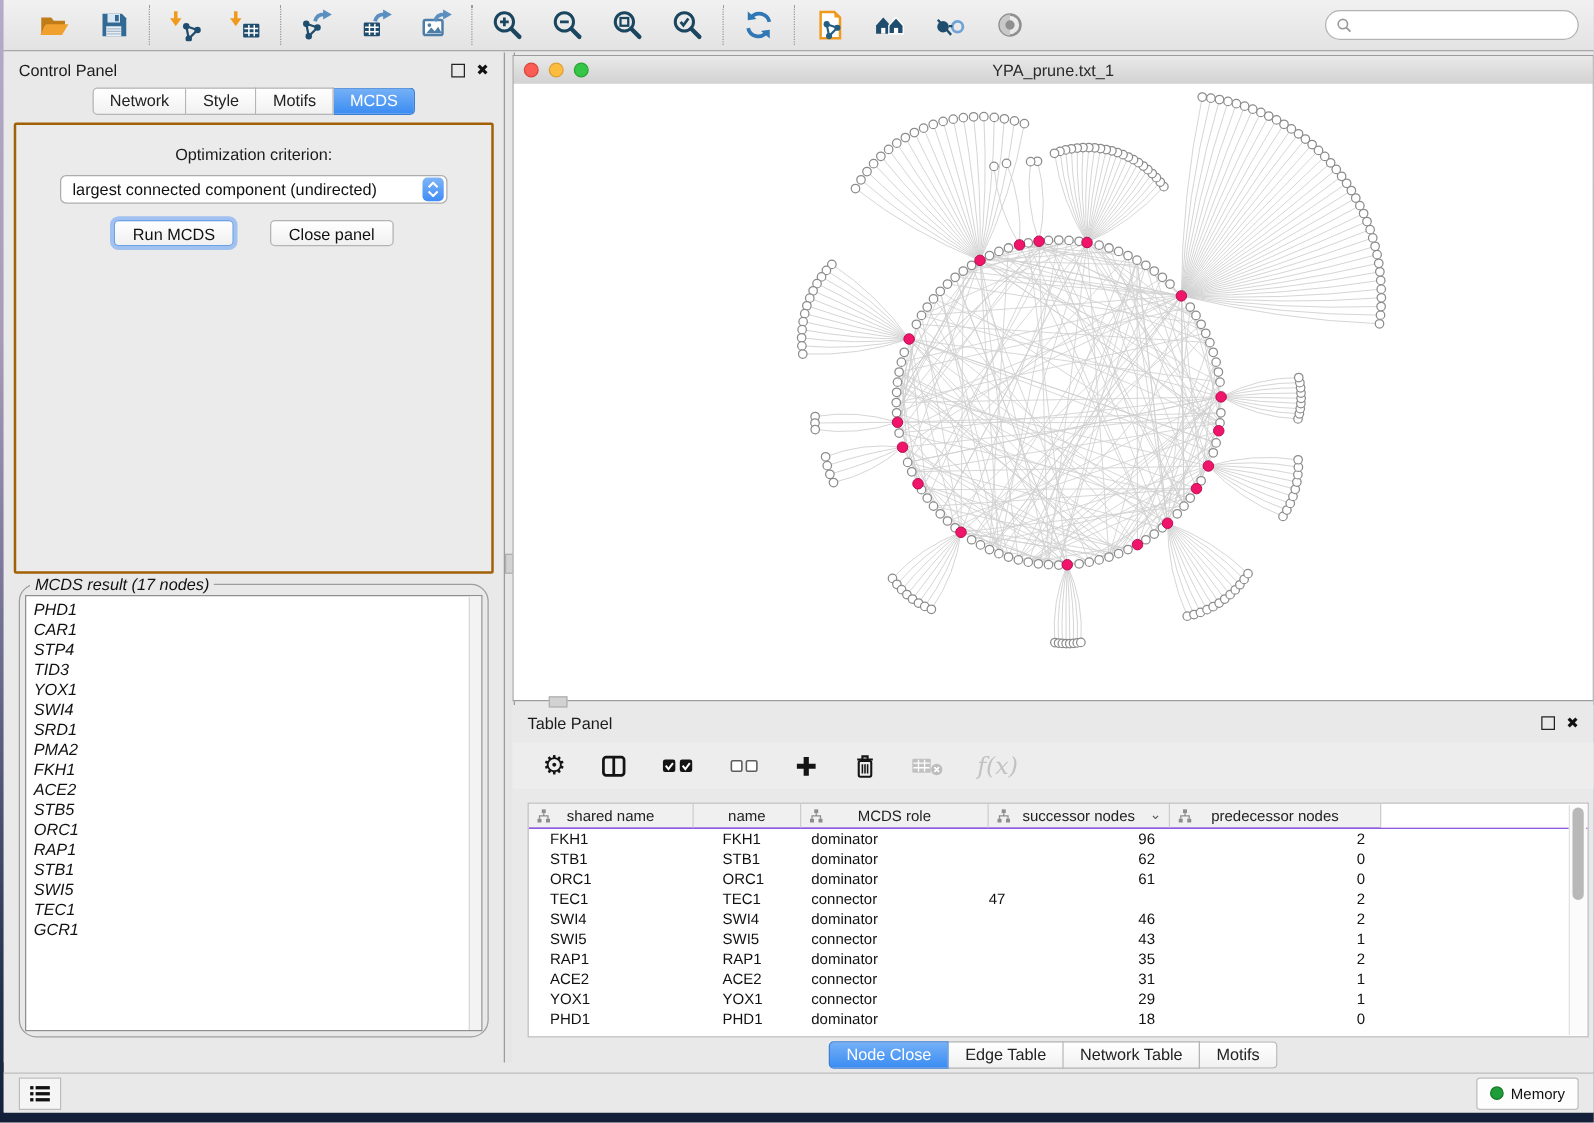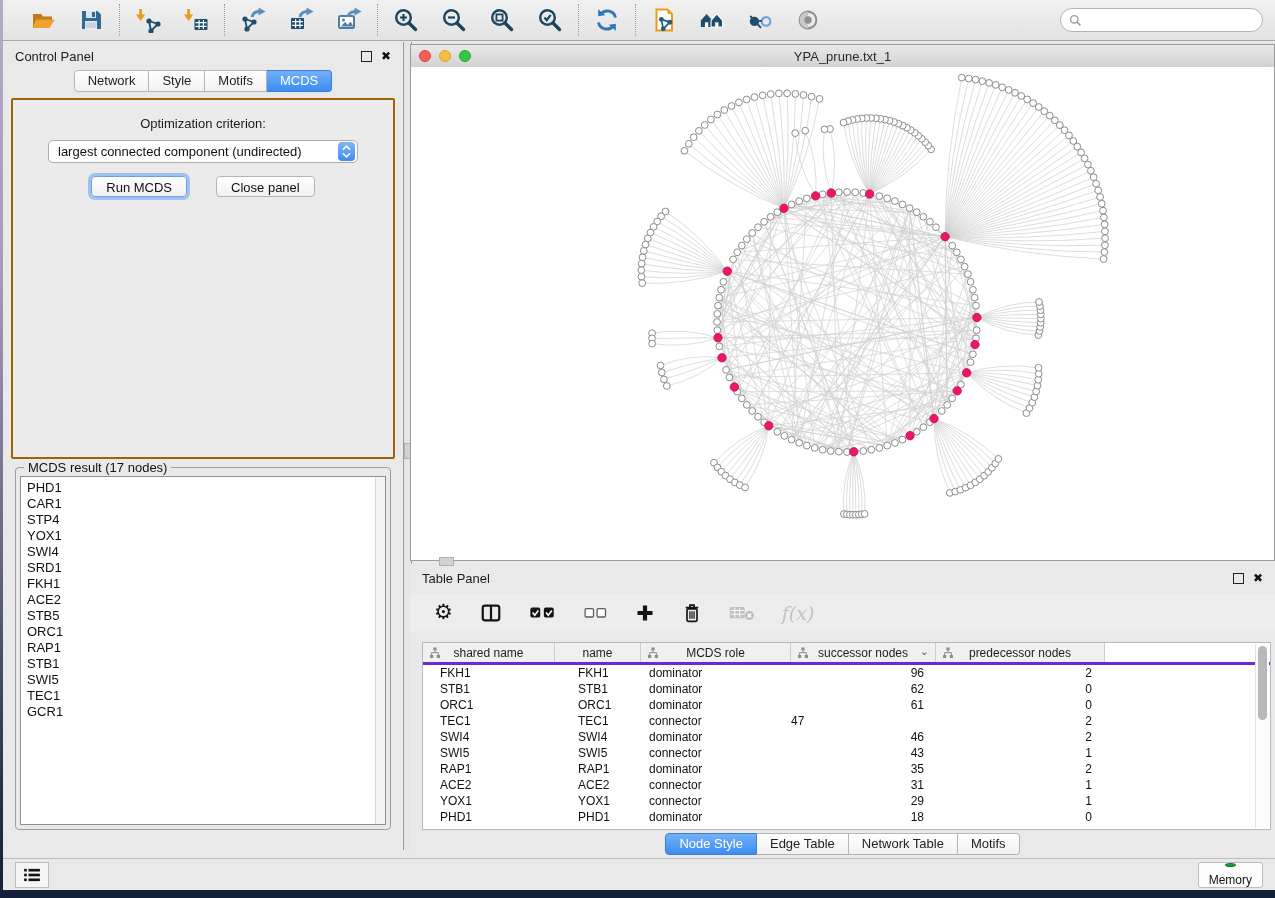--- a/index.html
+++ b/index.html
@@ -39,21 +39,21 @@
   .opt-label{text-align:center;margin-top:16px;font-size:13px;color:#1a1a1a;}
   .dropdown{width:310px;height:23px;margin:9px auto 0;background:#fff;border:1px solid #adadad;border-radius:5px;
     display:flex;align-items:center;box-sizing:border-box;}
   .dropdown .dd-value{flex:1;font-size:13px;color:#111;padding-left:9px;white-space:nowrap;}
   .dd-stepper{width:17px;height:19px;margin-right:2px;border-radius:4px;background:linear-gradient(#7fb5f8,#3f8cf5);
     display:flex;flex-direction:column;align-items:center;justify-content:center;gap:1px;}
   .btn-row{display:flex;justify-content:center;gap:29px;margin-top:13px;}
   .mac-btn{height:21px;line-height:21px;padding:0 14px;font-size:13px;color:#111;background:linear-gradient(#ffffff,#f0f0f0);
     border:1px solid #b4b4b4;border-radius:4px;cursor:default;}
   .mac-btn.focused{box-shadow:0 0 0 3px rgba(88,152,246,.5);border-color:#6ba1e8;}
-  .result-group{position:absolute;left:12px;right:12px;top:425px;bottom:20px;border:1px solid #9e9e9e;border-radius:4px;}
+  .result-group{position:absolute;left:12px;right:12px;top:425px;bottom:20px;border:1px solid #9e9e9e;border-radius:14px;font-style:italic;}
   .result-legend{position:absolute;top:-8px;left:8px;background:#e9e9e9;padding:0 4px;font-size:13px;color:#111;}
   .result-list{position:absolute;inset:8px 4px 4px 4px;background:#fff;border:1px solid #8f8f8f;overflow:hidden;}
   .result-scroll{position:absolute;top:0;bottom:0;right:0;width:9px;background:#f3f3f3;border-left:1px solid #d8d8d8;}
   .list-item{font-size:13px;line-height:16px;padding-left:6px;color:#111;}
 
   
   .v-splitter{position:absolute;left:400px;width:7px;top:42px;bottom:40px;background:#e6e6e6;border-left:1px solid #9b9b9b;border-right:1px solid #9b9b9b;}
   .v-handle{position:absolute;top:401px;left:0;width:5px;height:14px;background:#d2d2d2;border:1px solid #b0b0b0;}
   .h-handle{position:absolute;left:436px;top:557px;width:13px;height:7px;background:#d2d2d2;border:1px solid #b0b0b0;z-index:5;}
 
@@ -71,38 +71,38 @@
   .net-canvas svg{display:block;}
 
   
   .table-panel{position:absolute;left:407px;top:564px;right:0;height:294px;background:#e9e9e9;}
   .tp-toolbar{position:absolute;left:0;right:0;top:30px;height:37px;background:#ededed;display:flex;align-items:center;
     padding-left:24px;gap:27px;}
   .tp-icon{display:flex;align-items:center;justify-content:center;cursor:default;}
   .gear-glyph{font-size:21px;color:#1a1a1a;line-height:1;font-family:"DejaVu Sans",sans-serif;}
   .fx-glyph{font-family:"DejaVu Serif","Liberation Serif",serif;font-style:italic;font-size:19px;color:#c2c2c2;}
   .table-box{position:absolute;left:12px;right:4px;top:78px;bottom:28px;background:#fff;border:1px solid #b9b9b9;box-sizing:border-box;overflow:hidden;}
-  .thead{display:flex;height:19px;background:#f0f0f0;border-bottom:3px solid #6d28d9;}
+  .thead{display:flex;height:19px;background:#f0f0f0;border-bottom:1px solid #6d28d9;}
   .th{position:relative;display:flex;align-items:center;justify-content:center;font-size:12px;color:#222;
     border-right:1px solid #cdcdcd;box-sizing:border-box;height:100%;}
   .th .shared-ico{position:absolute;left:6px;top:3.5px;}
   .th .sort{position:absolute;right:6px;top:2px;color:#555;font-size:11px;}
   .th-filler{flex:1;background:#fff;}
   .tr{display:flex;height:16px;align-items:center;}
   .td{font-size:12px;color:#111;box-sizing:border-box;white-space:nowrap;overflow:hidden;}
   .tbl-scroll{position:absolute;top:1px;bottom:1px;right:1px;width:13px;background:#fbfbfb;border-left:1px solid #e2e2e2;}
   .tbl-thumb{position:absolute;left:2px;width:9px;border-radius:5px;background:#b8b8b8;}
   .tp-tabs{position:absolute;left:0;right:0;top:269px;display:flex;justify-content:center;}
 
   
   .status-bar{position:absolute;left:0;right:0;bottom:0;height:32px;background:#e9e9e9;border-top:1px solid #bdbdbd;
     display:flex;align-items:center;padding:0 12px;box-sizing:border-box;}
   .list-btn{width:32px;height:24px;background:#f5f5f5;border:1px solid #bdbdbd;display:flex;align-items:center;justify-content:center;}
   .memory-btn{margin-left:auto;height:24px;background:#fdfdfd;border:1px solid #bdbdbd;border-radius:3px;
-    display:flex;align-items:center;gap:6px;padding:0 10px;flex-direction:column;}
+    display:flex;align-items:center;gap:6px;padding:0 10px;}
   .mem-dot{width:11px;height:11px;border-radius:50%;background:#1e9e38;border:1px solid #157a28;box-sizing:border-box;}
   .memory-label{font-size:12px;color:#111;}
 </style>
 </head>
 <body>
 
 <div class="window">
 
   <div class="toolbar">
     <div class="tb-items">
@@ -304,23 +304,25 @@
       </div>
     </div>
 
     <div class="result-group">
       <span class="result-legend">MCDS result (17 nodes)</span>
       <div class="result-list">
         <div style="padding-top:3px;">
             <div class="list-item">PHD1</div>
             <div class="list-item">CAR1</div>
             <div class="list-item">STP4</div>
+            <div class="list-item">TID3</div>
             <div class="list-item">YOX1</div>
             <div class="list-item">SWI4</div>
             <div class="list-item">SRD1</div>
+            <div class="list-item">PMA2</div>
             <div class="list-item">FKH1</div>
             <div class="list-item">ACE2</div>
             <div class="list-item">STB5</div>
             <div class="list-item">ORC1</div>
             <div class="list-item">RAP1</div>
             <div class="list-item">STB1</div>
             <div class="list-item">SWI5</div>
             <div class="list-item">TEC1</div>
             <div class="list-item">GCR1</div>
           </div>
@@ -1165,21 +1167,21 @@
             <div class="td" style="width: 150px; text-align: left; padding-left: 8px;">dominator</div>
             <div class="td" style="width: 145px; text-align: right; padding-right: 12px;">18</div>
             <div class="td" style="width: 169px; text-align: right; padding-right: 13px;">0</div>
           </div>
         </div>
       <div class="tbl-scroll">
         <div class="tbl-thumb" style="top:2px;height:74px;"></div>
       </div>
     </div>
     <div class="tp-tabs">
-        <div class="mac-tab active">Node Style</div>
+        <div class="mac-tab active">Node Close</div>
         <div class="mac-tab">Edge Table</div>
         <div class="mac-tab">Network Table</div>
         <div class="mac-tab">Motifs</div>
       </div>
   </div>
 
   <div class="status-bar">
     <div class="list-btn">
       <svg width="18" height="14" viewBox="0 0 20 16">
         <rect x="1" y="1" width="3" height="3" fill="#111"></rect>

